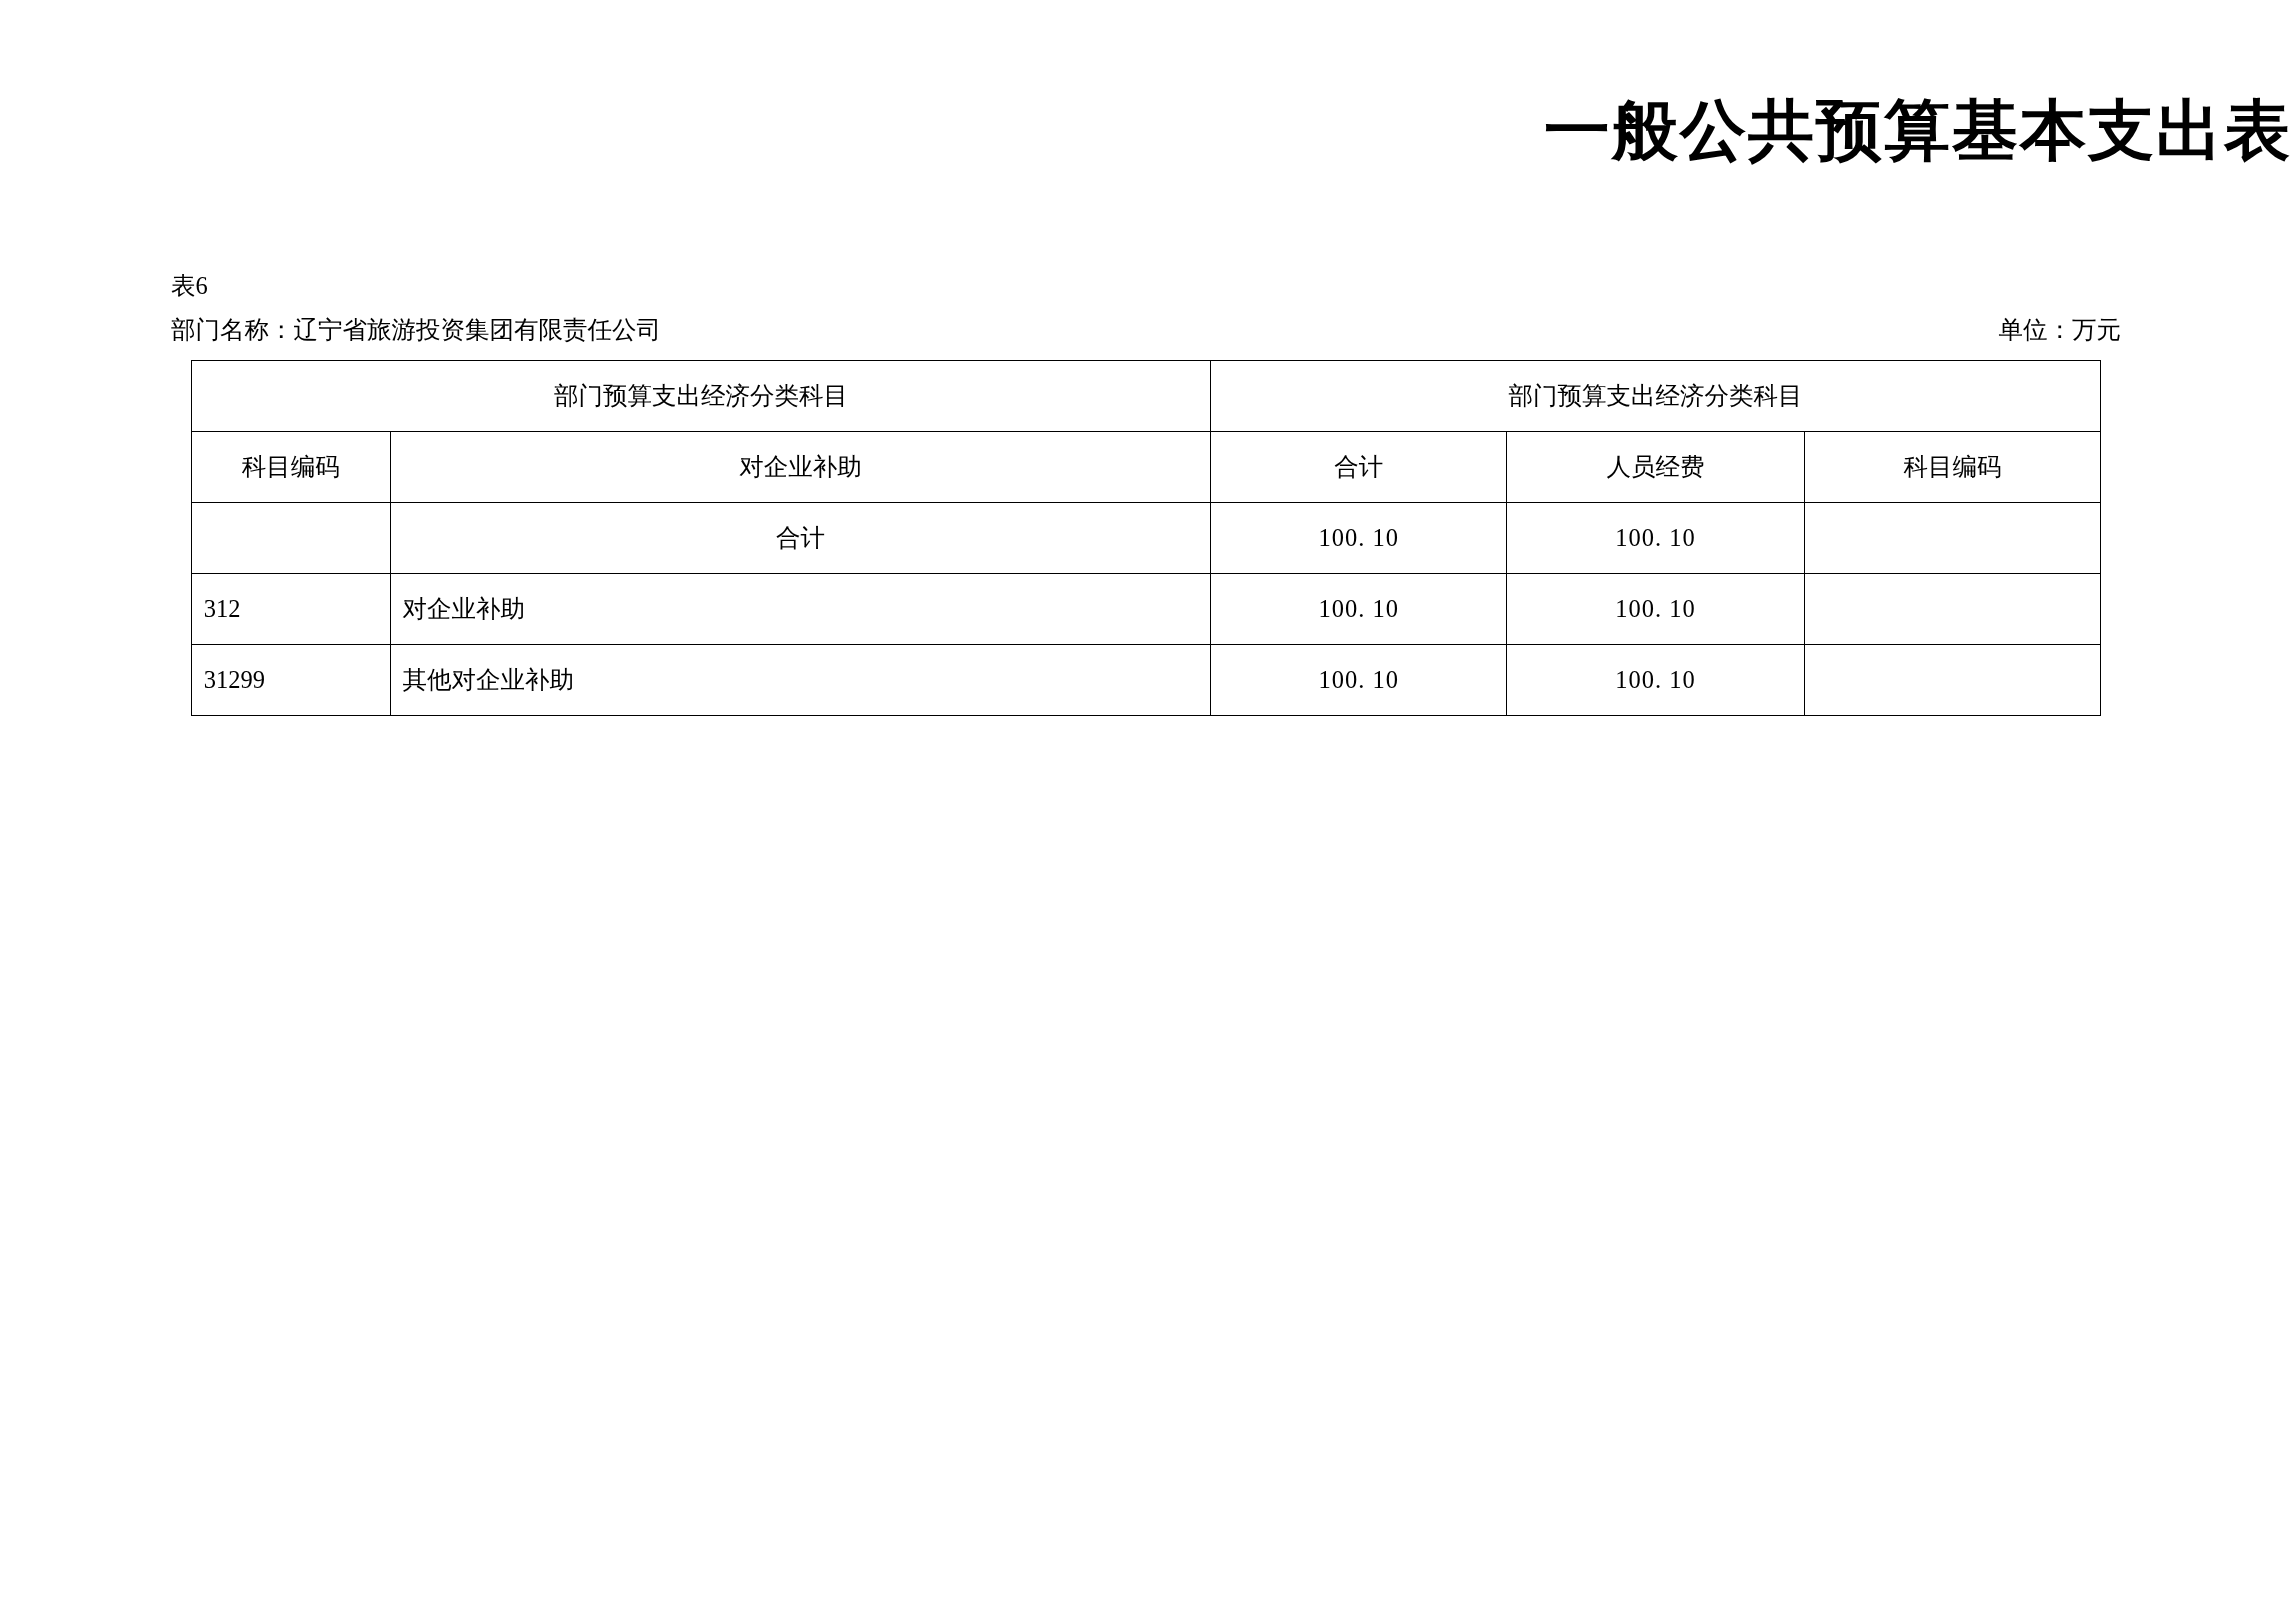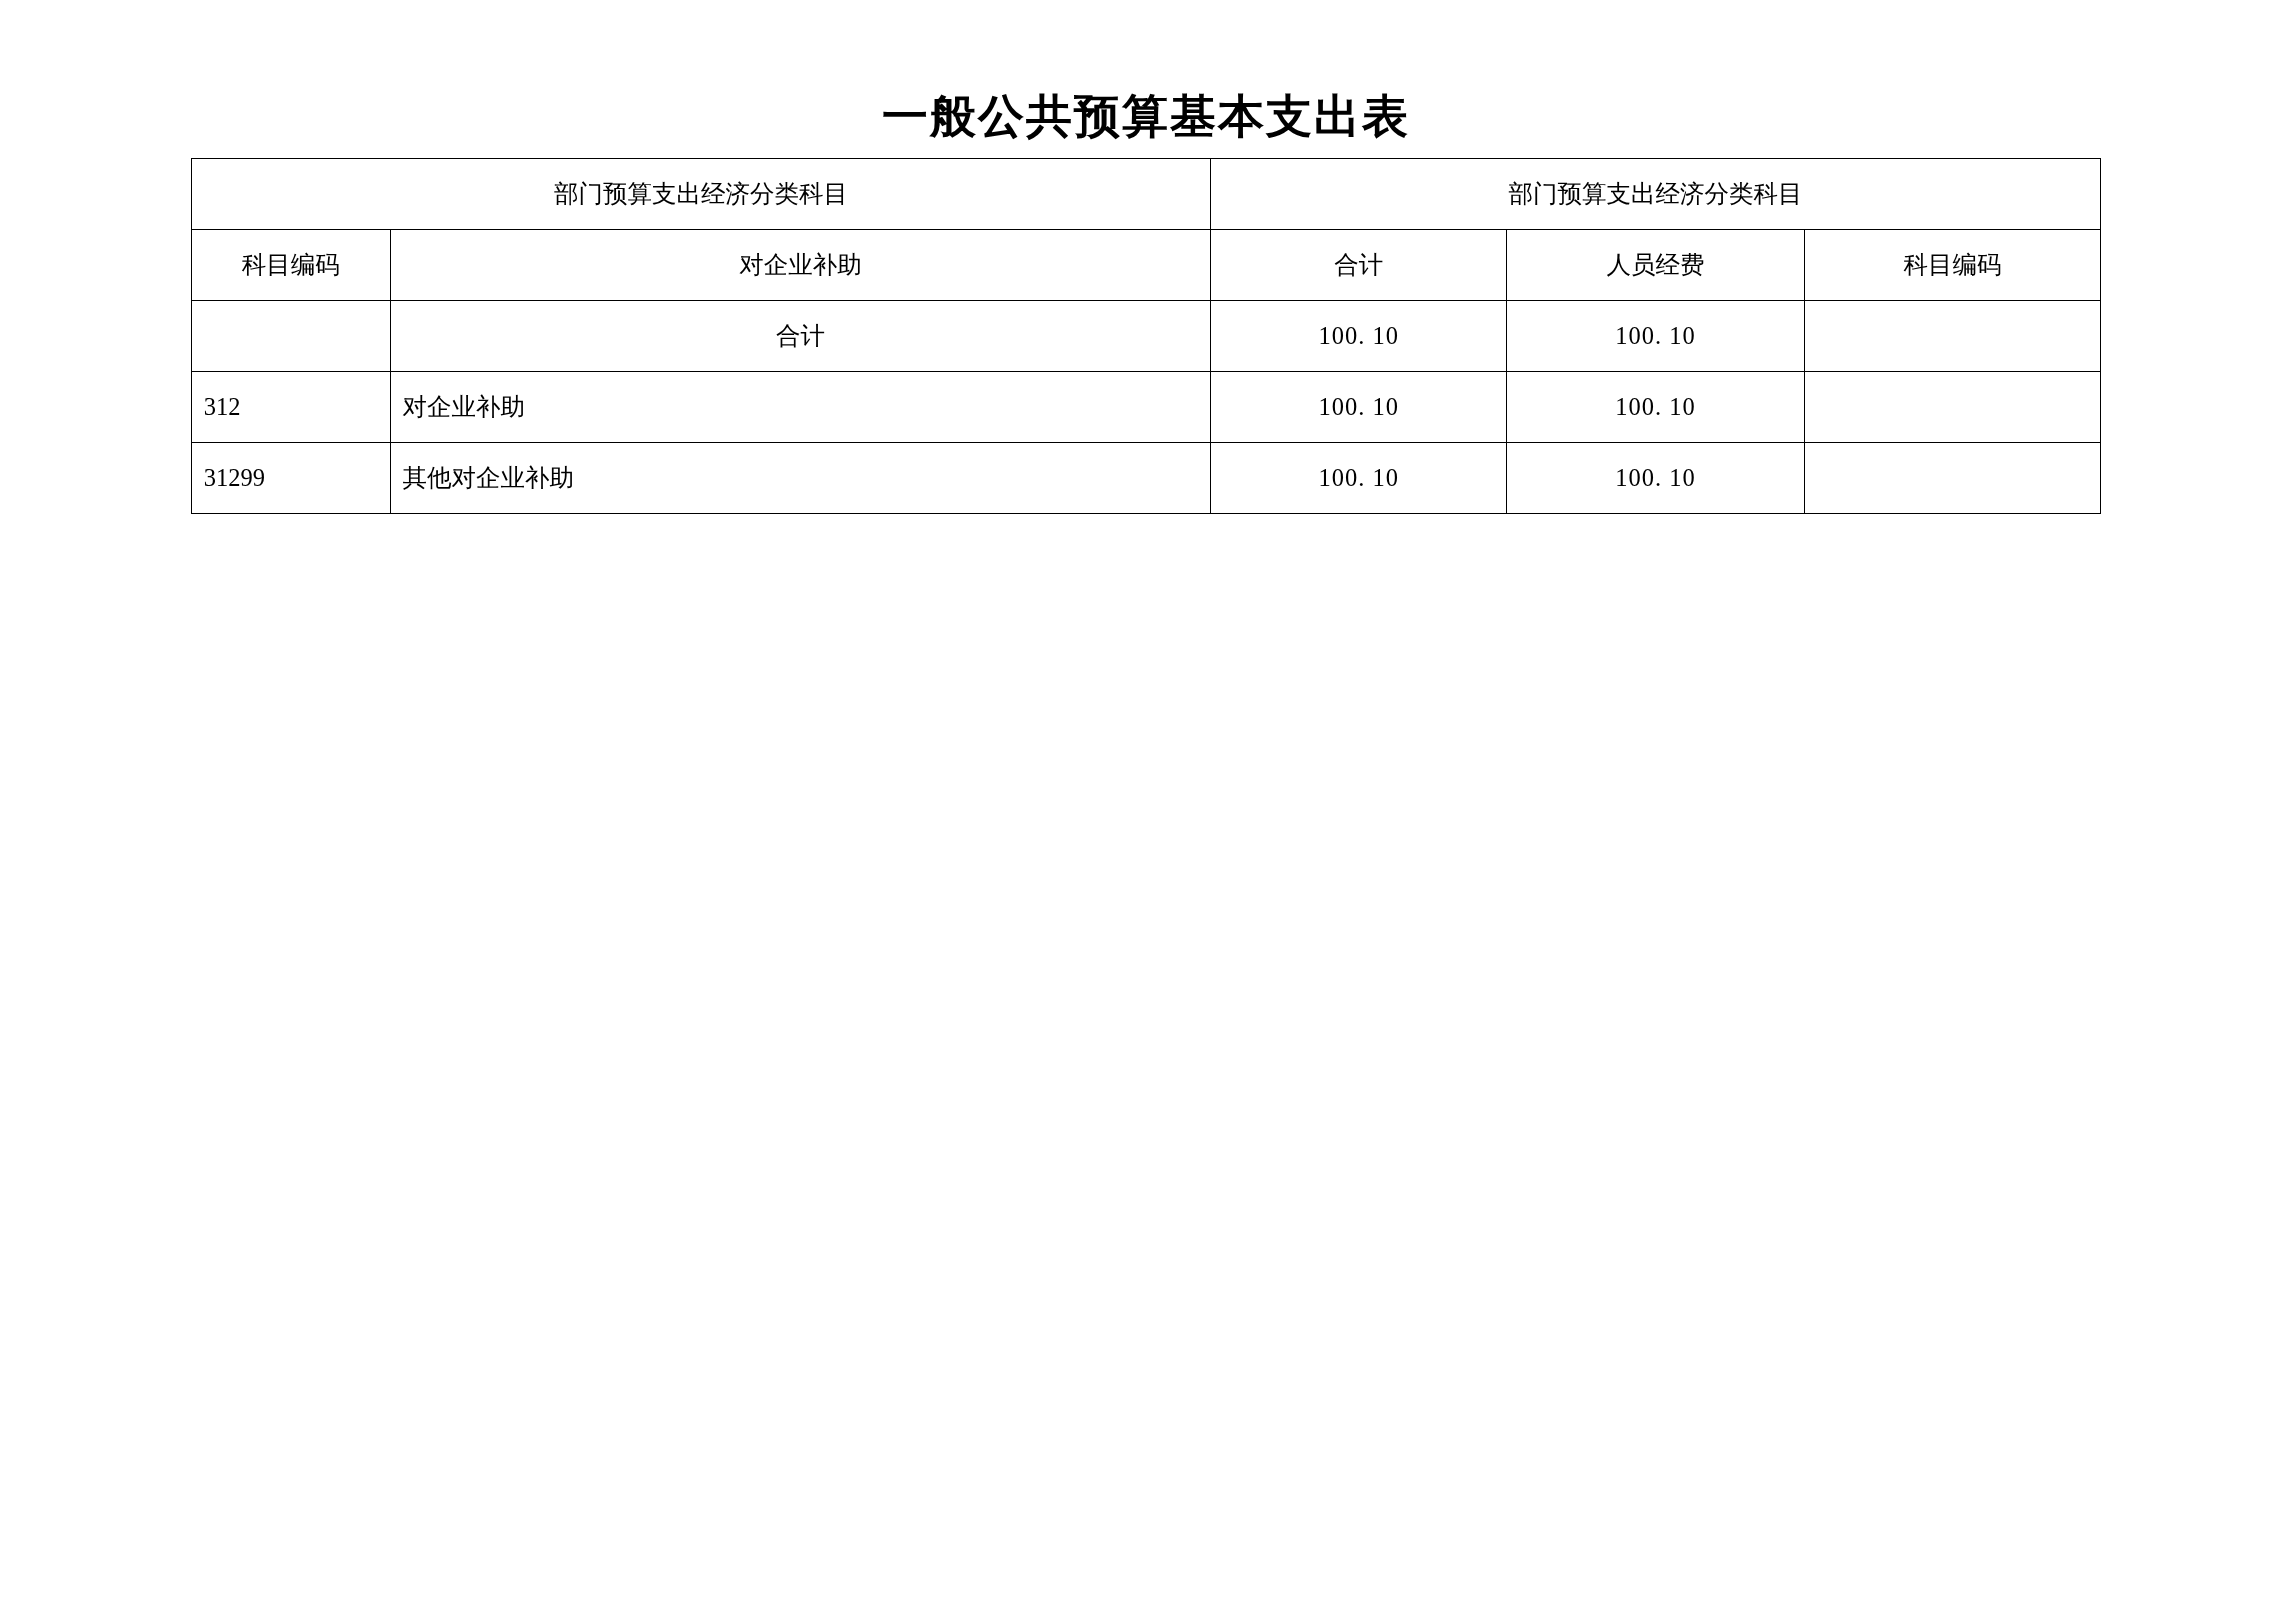--- a/index.html
+++ b/index.html
@@ -15,22 +15,22 @@
     position: relative;
     overflow: hidden;
   }
   .page {
     width: 2292px;
     height: 1620px;
     position: relative;
     box-sizing: border-box;
   }
   .doc-title {
-    text-align: center;
-    font-size: 46px;
+    text-align: right;
+    font-size: 66px;
     font-weight: bold;
     letter-spacing: 2px;
     margin: 0;
     padding-top: 86px;
     font-family: "DejaVu Sans", "Liberation Sans", sans-serif;
   }
   .meta-block {
     margin: 0 auto;
     width: 1950px;
     padding-top: 90px;
@@ -86,20 +86,29 @@
     letter-spacing: 1px;
   }
 </style>
 </head>
 <body>
 
 <div class="page">
 
   <h1 class="doc-title">一般公共预算基本支出表</h1>
 
+  <div class="meta-block">
+    <div class="meta-line-1">表6</div>
+    <div class="meta-line-2">
+      <div class="meta-left">
+        <span>部门名称：</span><span>辽宁省旅游投资集团有限责任公司</span>
+      </div>
+      <div class="meta-right">单位：万元</div>
+    </div>
+  </div>
 
   <table class="budget">
     <colgroup>
       <col class="col-code">
       <col class="col-name">
       <col class="col-total">
       <col class="col-person">
       <col class="col-public">
     </colgroup>
     <thead>

